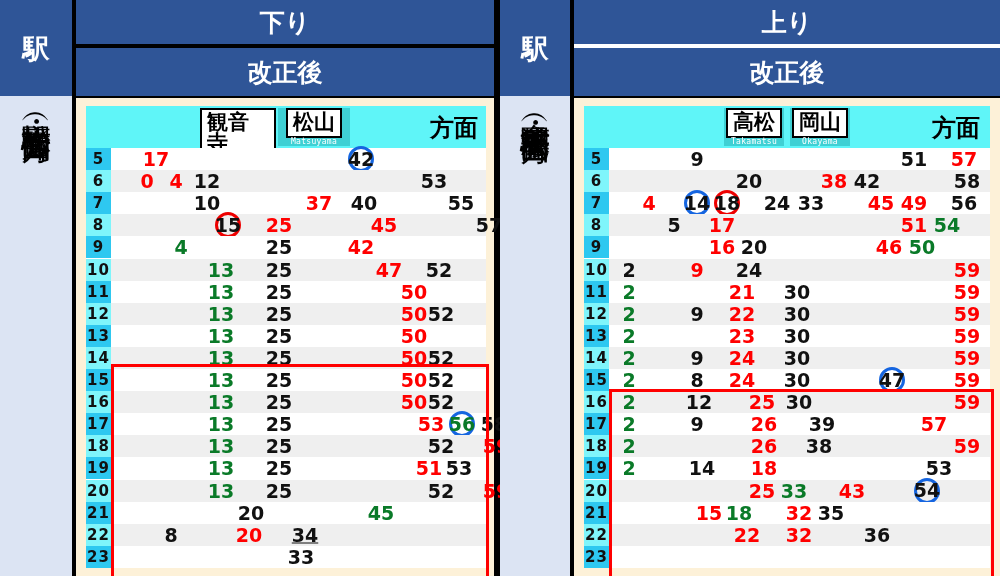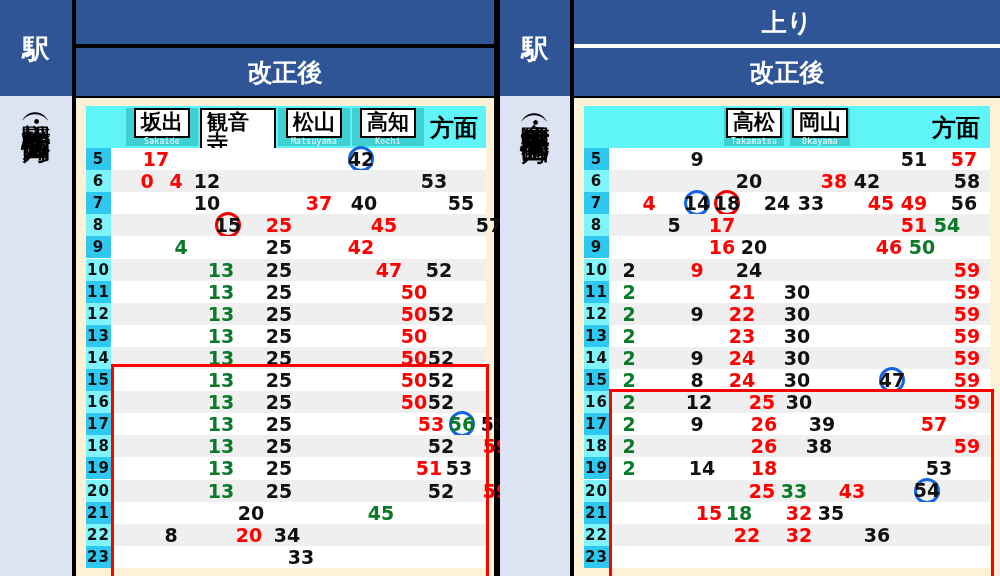--- a/index.html
+++ b/index.html
@@ -133,43 +133,36 @@
     <div class="stacol">
       <div class="sta-head">
         <span>駅</span>
       </div>
       <div class="sta-body">
         <span>高松駅（松山・高知方面）</span>
       </div>
     </div>
 
     <div class="hdr" style="left:76px;width:418px;height:96px;">
+      <div class="row dir">下り</div>
       <div class="sep" style="background:#000000;"></div>
       <div class="row rev">改正後</div>
     </div>
 
     <div class="tt" style="left:76px;top:98px;width:418px;height:478px;">
       <div class="tt-inner" id="ttL" style="left:10px;top:8px;width:400px;height:462px;">
         <div class="colhead">
-          <div class="dest" style="left:40px;width:72px;">
-            <span class="jp">坂出</span>
-            <span class="ro">Sakaide</span>
-          </div>
           <div class="dest" style="left:114px;width:76px;">
             <span class="jp">観音寺</span>
             <span class="ro">Kan-onji</span>
           </div>
           <div class="dest" style="left:192px;width:72px;">
             <span class="jp">松山</span>
             <span class="ro">Matsuyama</span>
           </div>
-          <div class="dest" style="left:266px;width:72px;">
-            <span class="jp">高知</span>
-            <span class="ro">Kochi</span>
-          </div>
           <div class="houmen" style="left:344px;">方面</div>
         </div>
         <div class="rows-host">
             <div class="hrow odd" style="top: 42px; height: 22.1px;">
               <div class="hcell c1">5</div>
               <div class="mins">
                 <div class="m red" style="left: 45px;">17</div>
                 <div class="circ blue" style="color: rgb(17, 17, 17); left: 250px;">42</div>
               </div>
             </div>
@@ -311,21 +304,21 @@
               <div class="mins">
                 <div class="m black" style="left: 140px;">20</div>
                 <div class="m green" style="left: 270px;">45</div>
               </div>
             </div>
             <div class="hrow even" style="top: 417.7px; height: 22.1px;">
               <div class="hcell c2">22</div>
               <div class="mins">
                 <div class="m black" style="left: 60px;">8</div>
                 <div class="m red" style="left: 138px;">20</div>
-                <div class="m black" style="left: 176px;">34</div>
+                <div class="m black" style="left: 194px; text-decoration: underline;">34</div>
               </div>
             </div>
             <div class="hrow odd" style="top: 439.8px; height: 22.1px;">
               <div class="hcell c1">23</div>
               <div class="mins">
                 <div class="m black" style="left: 190px;">33</div>
               </div>
             </div>
           </div>
         <div class="redbox" style="left: 25px; top: 258px; width: 378px; height: 222px;"></div>

